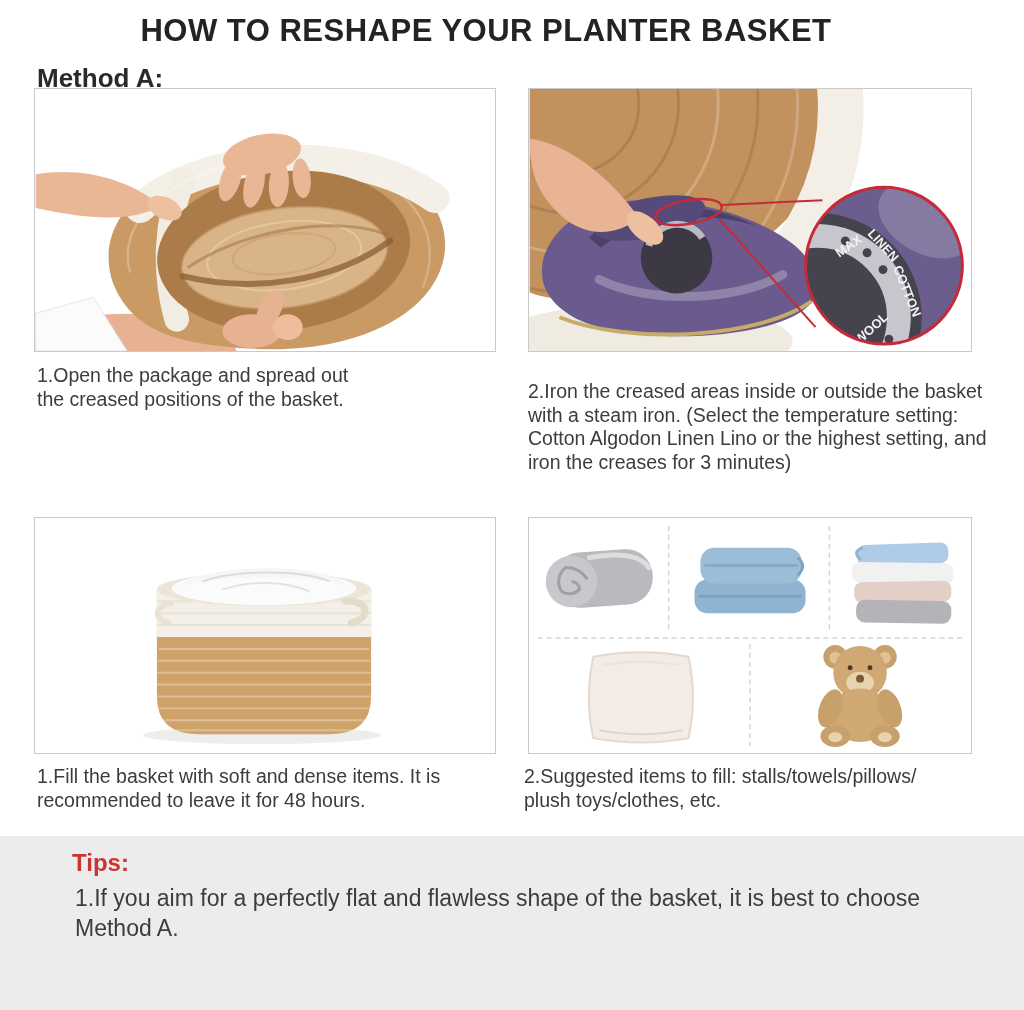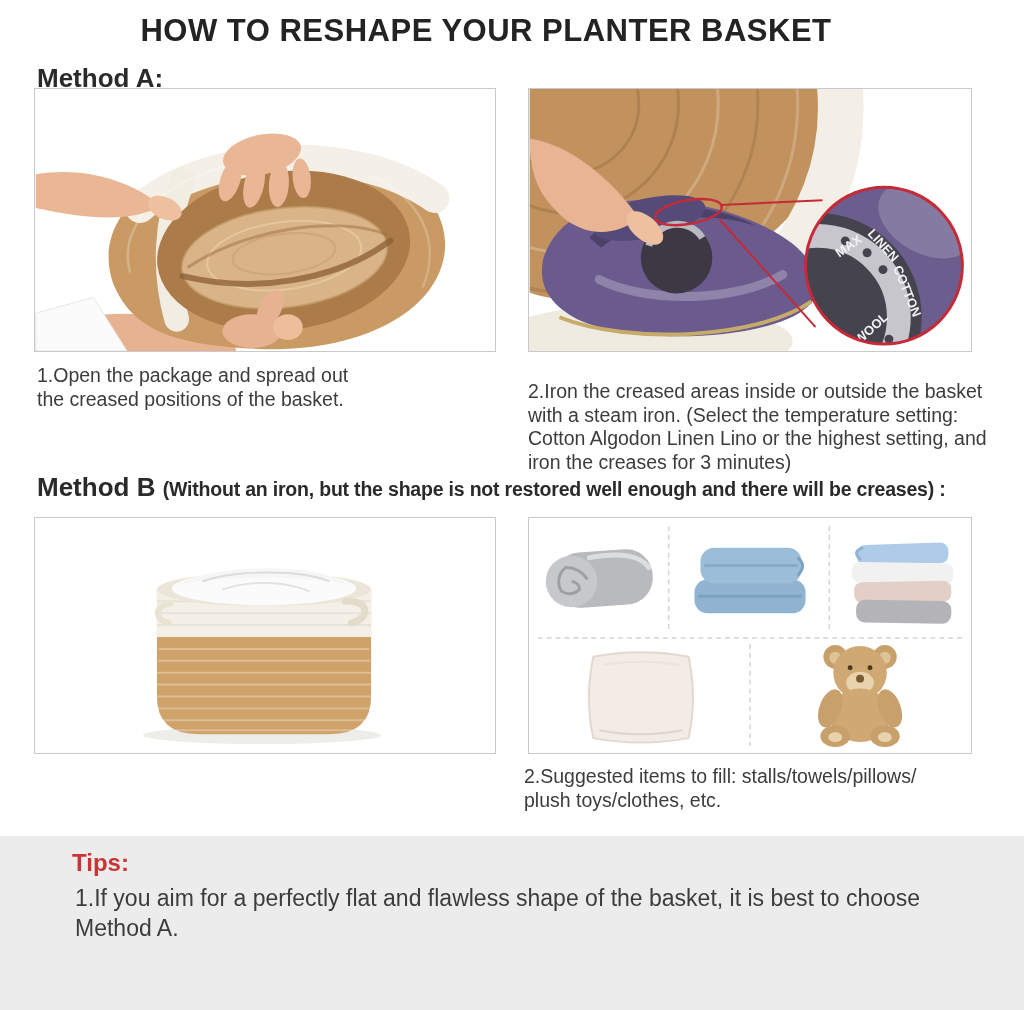--- a/index.html
+++ b/index.html
@@ -169,22 +169,20 @@
     </svg>
   </div>
 
   <p class="caption cap-a1">1.Open the package and spread out
 the creased positions of the basket.</p>
   <p class="caption cap-a2">2.Iron the creased areas inside or outside the basket
 with a steam iron. (Select the temperature setting:
 Cotton Algodon Linen Lino or the highest setting, and
 iron the creases for 3 minutes)</p>
 
-  <h2 class="method-heading method-b-heading"><span>Method B</span>
-    <span class="note">(Without an iron, but the shape is not restored well enough and there will be creases) :</span></h2>
 
   <div class="panel panel-b1">
     <svg viewBox="0 0 462 237">
       <rect x="0" y="0" width="462" height="237" fill="#ffffff"></rect>
       <ellipse cx="228" cy="219" rx="120" ry="9" fill="#ededea"></ellipse>
 
       <path d="M122,72 L122,180 Q122,218 164,218 L296,218 Q338,218 338,180 L338,72 Z" fill="#cfa26a"></path>
       <path d="M122,72 L122,120 L338,120 L338,72 Z" fill="#f4f0e7"></path>
 
       <g stroke="rgba(255,255,255,0.3)" stroke-width="2">
@@ -268,20 +266,22 @@
         <ellipse cx="303" cy="192" rx="11" ry="20" fill="#c8a06c" transform="rotate(20 303 192)"></ellipse>
         <ellipse cx="363" cy="192" rx="11" ry="20" fill="#c8a06c" transform="rotate(-20 363 192)"></ellipse>
         <ellipse cx="308" cy="220" rx="15" ry="11" fill="#c8a06c"></ellipse>
         <ellipse cx="358" cy="220" rx="15" ry="11" fill="#c8a06c"></ellipse>
         <ellipse cx="308" cy="221" rx="7" ry="5" fill="#e8d3ae"></ellipse>
         <ellipse cx="358" cy="221" rx="7" ry="5" fill="#e8d3ae"></ellipse>
       </g>
     </svg>
   </div>
 
+  <p class="caption cap-b1">1.Fill the basket with soft and dense items. It is
+recommended to leave it for 48 hours.</p>
   <p class="caption cap-b2">2.Suggested items to fill: stalls/towels/pillows/
 plush toys/clothes, etc.</p>
 
   <div class="tips">
     <h3>Tips:</h3>
     <p>1.If you aim for a perfectly flat and flawless shape of the basket, it is best to choose Method A.</p>
   </div>
 
 </div>
 

